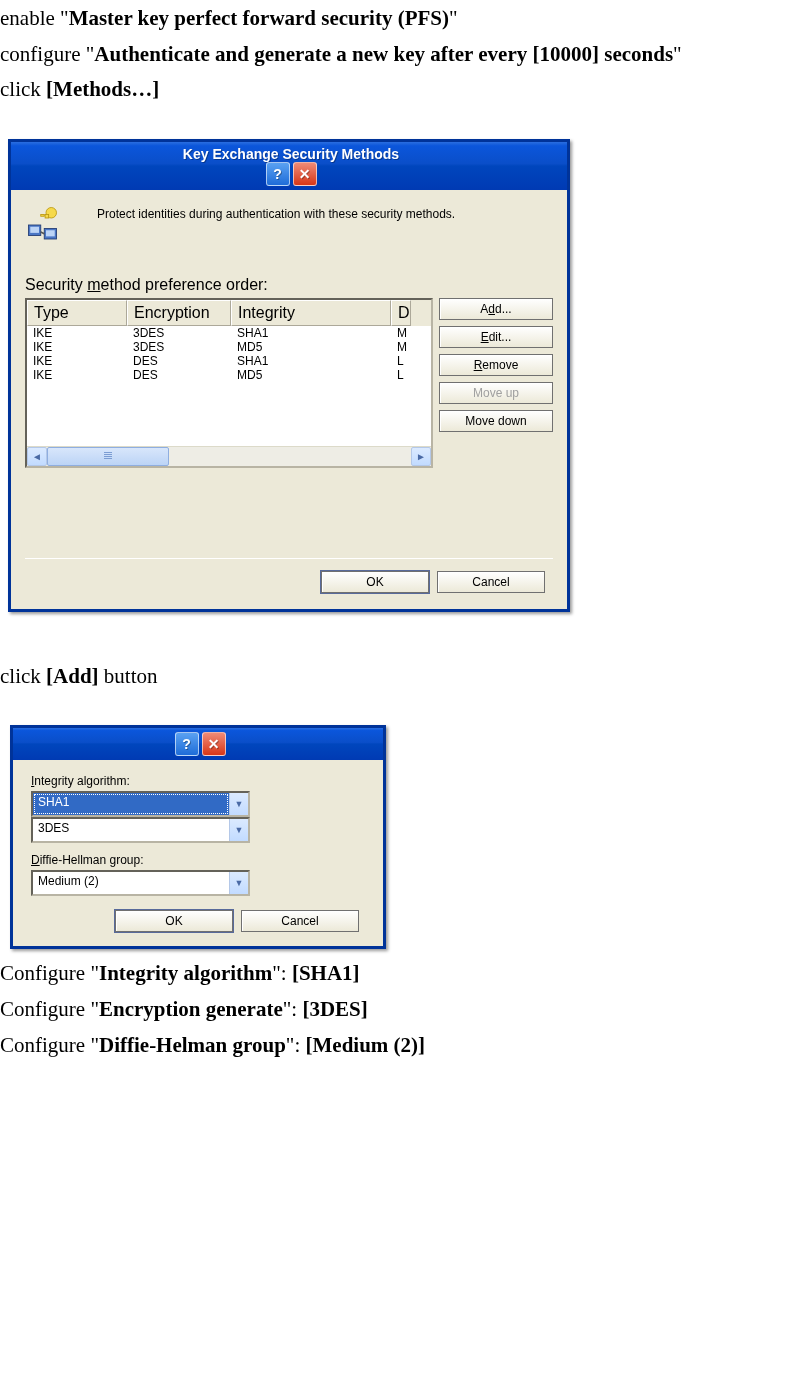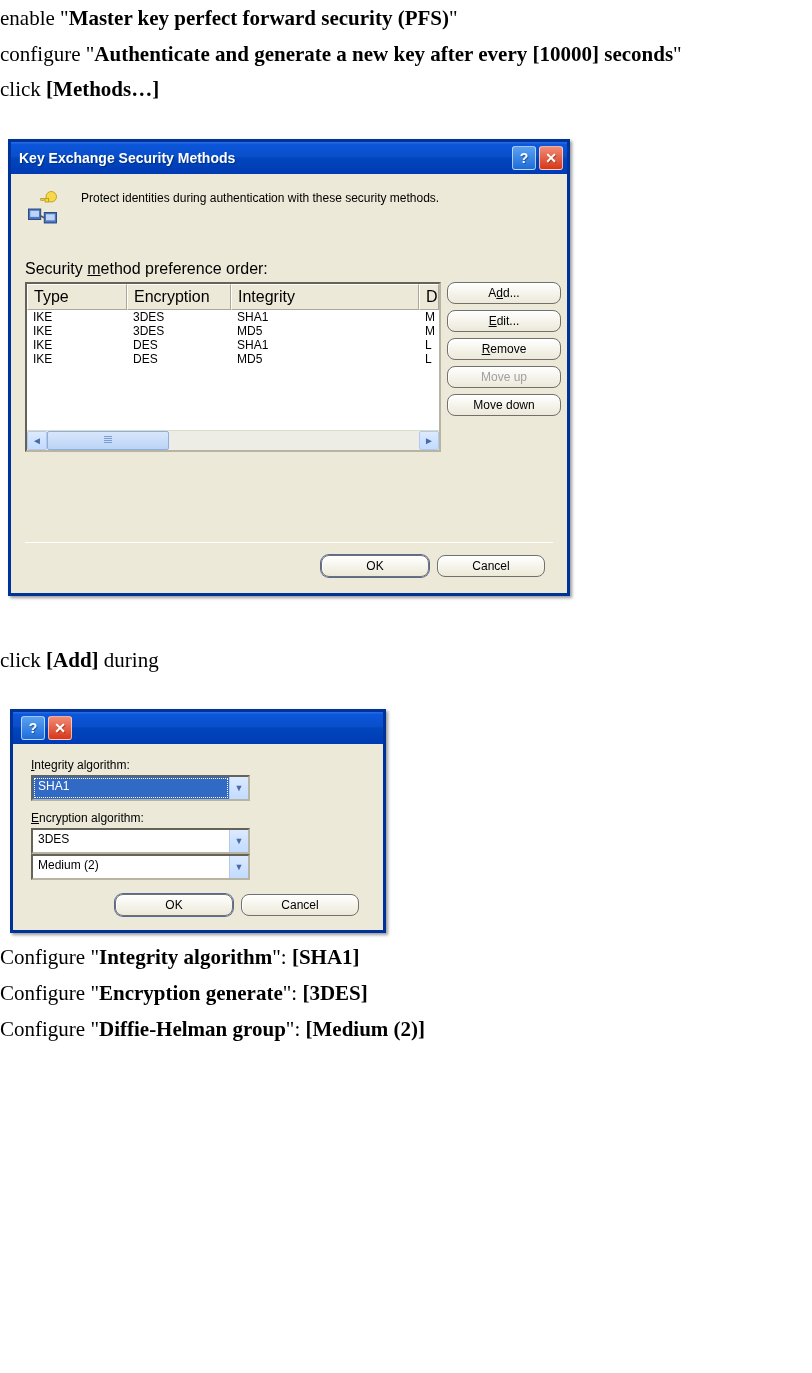--- a/index.html
+++ b/index.html
@@ -27,20 +27,21 @@
   }
   .xp-titlebar {
     background: linear-gradient(to bottom, #2a6ee0 0%, #0b56db 8%, #0a4ec9 45%, #0046bd 50%, #003ab3 100%);
     color: #fff;
     display: flex;
     align-items: center;
     padding: 4px 4px 4px 8px;
     font-weight: bold;
     font-size: 14px;
     text-shadow: 1px 1px 0 rgba(0,0,0,.3);
+    flex-direction: column;
   }
   .xp-title-text { flex: 1; }
   .xp-title-btns { display: flex; gap: 3px; }
   .xp-help-btn, .xp-close-btn {
     width: 22px;
     height: 22px;
     border-radius: 3px;
     border: 1px solid rgba(255,255,255,.6);
     color: #fff;
     font-family: Tahoma, sans-serif;
@@ -51,21 +52,21 @@
     justify-content: center;
     line-height:1;
   }
   .xp-help-btn { background: linear-gradient(to bottom, #5aa1f2, #1e6cd8); }
   .xp-close-btn { background: linear-gradient(to bottom, #f08b77, #d83617); }
   .xp-body { padding: 14px 14px 6px 14px; color: #000; }
   
   .dlg1 { width: 556px; margin: 30px 0 10px 8px; }
   .dlg2 { width: 370px; margin: 30px 0 6px 10px; }
   
-  .icon-block { display:flex; align-items:flex-start; gap:14px; margin-bottom:30px; }
+  .icon-block { display:flex; align-items:flex-start; gap:30px; margin-bottom:30px; }
   .xp-icon {
     width: 42px; height: 42px; position: relative;
   }
   .xp-icon svg { width:100%; height:100%; }
   .icon-text { font-size:12px; line-height:1.35; padding-top:2px; }
   
   .pref-label { font-size:16px; margin-bottom:4px; }
   .pref-label .ul { text-decoration: underline; }
   
   .listview-area { display:flex; gap:6px; align-items:flex-start; }
@@ -83,21 +84,21 @@
     border-color: #fff #aca899 #aca899 #fff;
     padding: 3px 6px;
     font-size:16px;
     box-sizing: border-box;
   }
   .lv-body { height: 120px; overflow:hidden; }
   .lv-row { display:flex; }
   .lv-cell { padding: 0 6px; font-size:12px; box-sizing:border-box; white-space:nowrap; overflow:hidden; }
   .c-type { width: 100px; }
   .c-enc { width: 104px; }
-  .c-int { width: 188px; }
+  .c-int { width: 160px; }
   .c-d { width: 20px; }
   
   .lv-scroll {
     height: 19px;
     background: #eeede5;
     display:flex;
     border-top: 1px solid #dcdac9;
   }
   .scroll-arrow {
     width: 18px; height: 17px;
@@ -119,21 +120,21 @@
     width:8px; height:8px;
     background: repeating-linear-gradient(to bottom,#7c9dd3 0,#7c9dd3 1px,transparent 1px,transparent 2px);
   }
   
   .side-btns { display:flex; flex-direction:column; gap:6px; }
   .xp-btn {
     min-width: 96px;
     padding: 3px 8px;
     background: linear-gradient(to bottom,#fff,#ece9d8);
     border: 1px solid #707070;
-    border-radius: 8px;
+    border-radius: 0;
     box-shadow: inset 1px 1px 0 #fff;
     font-family: Tahoma, sans-serif;
     font-size: 12px;
     color: #000;
     text-align: center;
   }
   .xp-btn.disabled { color: #a0a0a0; }
   .ul-letter { text-decoration: underline; }
   
   .bottom-btns {
@@ -272,44 +273,44 @@
     <div class="bottom-btns">
       <div class="xp-btn">OK</div>
       <div class="xp-btn" style="box-shadow:inset 1px 1px 0 #fff;">Cancel</div>
     </div>
   </div>
 </div>
 
 <div class="section-gap"></div>
 
 <div class="doc-text">
-  <span>click </span><span class="bold">[Add]</span><span> during</span>
+  <span>click </span><span class="bold">[Add]</span><span> button</span>
 </div>
 
 
 <div class="xp-dialog dlg2">
   <div class="xp-titlebar">
     <div class="xp-title-btns">
       <div class="xp-help-btn">?</div>
       <div class="xp-close-btn">✕</div>
     </div>
   </div>
   <div class="xp-body">
     <div class="field-label"><span class="ul-letter">I</span><span>ntegrity algorithm:</span></div>
     <div class="combo active">
       <div class="combo-val">SHA1</div>
       <div class="combo-btn">▼</div>
     </div>
 
-    <div class="field-label"><span class="ul-letter">E</span><span>ncryption algorithm:</span></div>
     <div class="combo">
       <div class="combo-val">3DES</div>
       <div class="combo-btn">▼</div>
     </div>
 
+    <div class="field-label"><span class="ul-letter">D</span><span>iffie-Hellman group:</span></div>
     <div class="combo">
       <div class="combo-val">Medium (2)</div>
       <div class="combo-btn">▼</div>
     </div>
 
     <div class="dlg2-btns">
       <div class="xp-btn primary">OK</div>
       <div class="xp-btn">Cancel</div>
     </div>
   </div>

